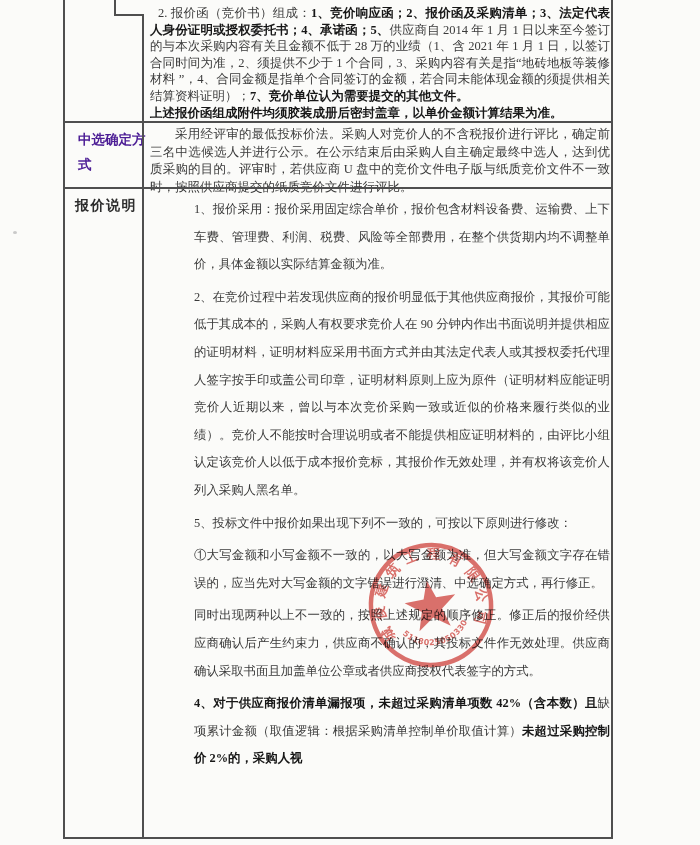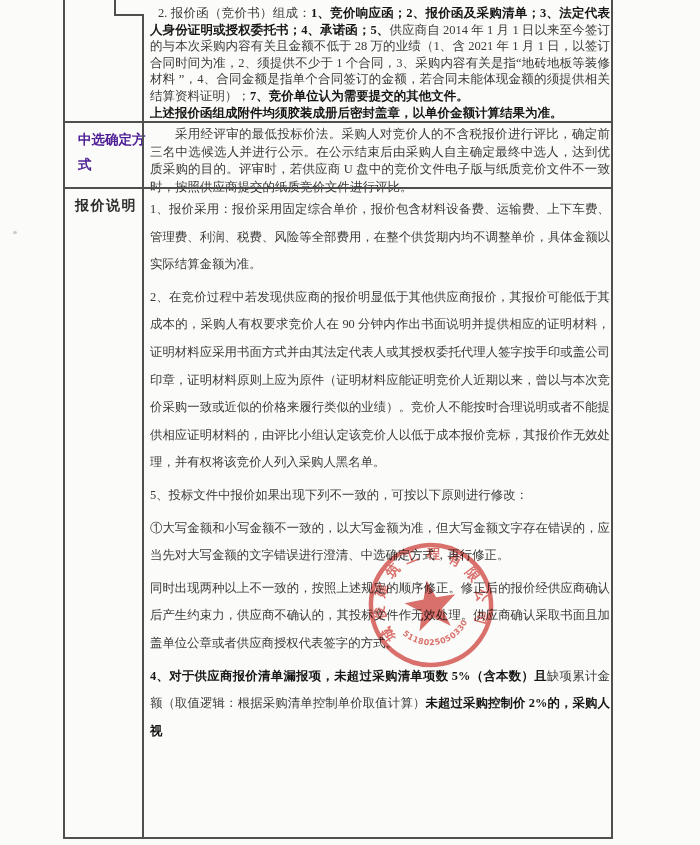--- a/index.html
+++ b/index.html
@@ -25,21 +25,21 @@
   .row1 .para:first-child{text-indent:8px;}
   
   .row2-label{left:69px;top:127px;width:70px;padding-left:9px;
     font-size:13.5px;font-weight:600;line-height:25px;color:#4c1d95;}
   .row2{left:150px;top:126px;width:460px;font-size:12.5px;line-height:17.6px;}
   .row2 .para{text-indent:25px;}
   
   .row3-label{left:75px;top:197px;font-size:14px;font-weight:600;
     letter-spacing:1.5px;color:#2c2c2c;}
   .row3{left:150px;top:196px;width:460px;font-size:12.4px;line-height:27.6px;}
-  .row3 .para{margin-bottom:5px;}
+  .row3 .para{margin-bottom:5px;margin-left:44px;}
   
   .stamp{position:absolute;left:359px;top:533px;width:150px;height:150px;
     z-index:2;mix-blend-mode:multiply;opacity:.82;}
   .speck{position:absolute;border-radius:50%;z-index:0;}
 </style>
 </head>
 <body>
 
 <div class="page">
 
@@ -64,21 +64,21 @@
       <div class="para"><span>采用经评审的最低投标价法。采购人对竞价人的不含税报价进行评比，确定前三名中选候选人并进行公示。在公示结束后由采购人自主确定最终中选人，达到优质采购的目的。评审时，若供应商 U 盘中的竞价文件电子版与纸质竞价文件不一致时，按照供应商提交的纸质竞价文件进行评比。</span></div>
     </div>
 
   <div class="cell row3-label">报价说明</div>
   <div class="cell content row3">
       <div class="para"><span>1、报价采用：报价采用固定综合单价，报价包含材料设备费、运输费、上下车费、管理费、利润、税费、风险等全部费用，在整个供货期内均不调整单价，具体金额以实际结算金额为准。</span></div>
       <div class="para"><span>2、在竞价过程中若发现供应商的报价明显低于其他供应商报价，其报价可能低于其成本的，采购人有权要求竞价人在 90 分钟内作出书面说明并提供相应的证明材料，证明材料应采用书面方式并由其法定代表人或其授权委托代理人签字按手印或盖公司印章，证明材料原则上应为原件（证明材料应能证明竞价人近期以来，曾以与本次竞价采购一致或近似的价格来履行类似的业绩）。竞价人不能按时合理说明或者不能提供相应证明材料的，由评比小组认定该竞价人以低于成本报价竞标，其报价作无效处理，并有权将该竞价人列入采购人黑名单。</span></div>
       <div class="para"><span>5、投标文件中报价如果出现下列不一致的，可按以下原则进行修改：</span></div>
       <div class="para"><span>①大写金额和小写金额不一致的，以大写金额为准，但大写金额文字存在错误的，应当先对大写金额的文字错误进行澄清、中选确定方式，再行修正。</span></div>
       <div class="para"><span>同时出现两种以上不一致的，按照上述规定的顺序修正。修正后的报价经供应商确认后产生约束力，供应商不确认的，其投标文件作无效处理。供应商确认采取书面且加盖单位公章或者供应商授权代表签字的方式。</span></div>
-      <div class="para"><span class="bold">4、对于供应商报价清单漏报项，未超过采购清单项数 5%（含本数）且</span><span>缺项累计金额（取值逻辑：根据采购清单控制单价取值计算）</span><span class="bold">未超过采购控制价 2%的，采购人视</span></div>
+      <div class="para"><span class="bold">4、对于供应商报价清单漏报项，未超过采购清单项数 42%（含本数）且</span><span>缺项累计金额（取值逻辑：根据采购清单控制单价取值计算）</span><span class="bold">未超过采购控制价 2%的，采购人视</span></div>
     </div>
 
   <svg class="stamp" viewBox="0 0 150 150">
     <g transform="rotate(-10 72 72)" fill="#d6534e" stroke="none">
       <circle cx="72" cy="72" r="60" fill="none" stroke="#d6534e" stroke-width="4.5"></circle>
       <polygon transform="translate(72 74)" points="0,-27 6.35,-8.74 25.68,-8.34 10.27,3.34 15.87,21.84 0,10.8 -15.87,21.84 -10.27,3.34 -25.68,-8.34 -6.35,-8.74"></polygon>
       <path id="arcCompany" d="M 33.5 99 A 47 47 0 1 1 110.5 99" fill="none"></path>
       <path id="arcCode" d="M 36.5 92.5 A 41 41 0 0 0 106.5 92.5" fill="none"></path>
       <text font-size="13.5" font-weight="700" fill="#d6534e" font-family="'Liberation Serif','DejaVu Serif',serif">
         <textPath href="#arcCompany" startOffset="2" textLength="201">城俊建筑工程有限公司</textPath>

